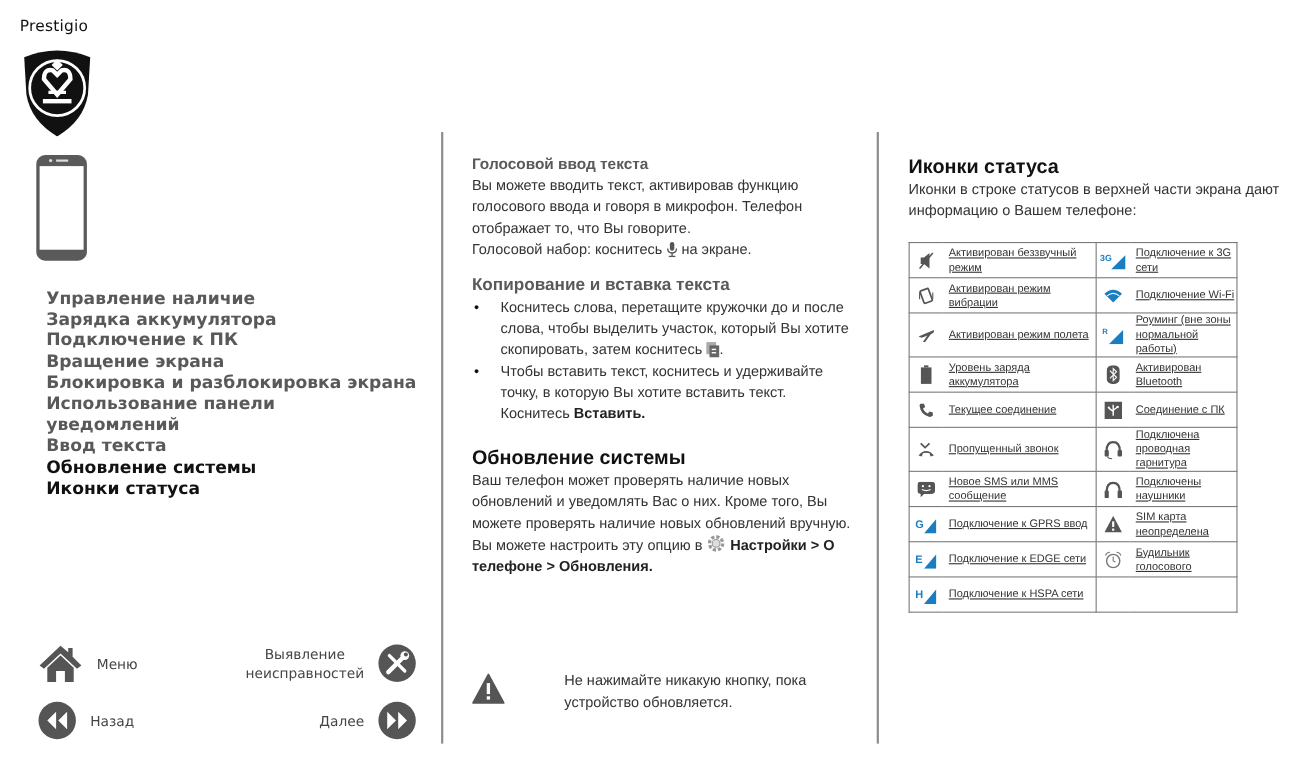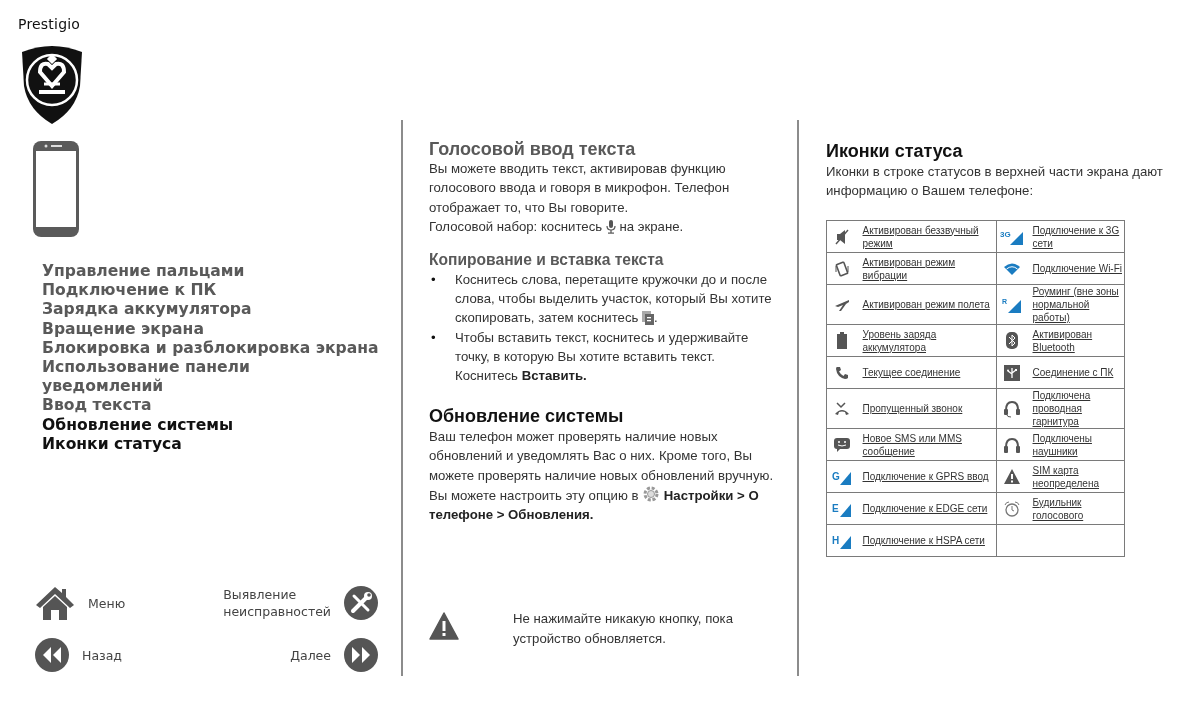--- a/index.html
+++ b/index.html
@@ -11,29 +11,29 @@
   .phone { position: absolute; left: 32px; top: 140px; width: 48px; height: 98px; }
 
   .toc { position: absolute; left: 42px; top: 262px; font-family: "DejaVu Sans", sans-serif; font-weight: bold; font-size: 15.6px; line-height: 19.2px; }
   .toc .item { color: #595959; white-space: nowrap; cursor: pointer; }
   .toc .item.current { color: #111; }
 
   .nav-btn { position: absolute; display: flex; align-items: center; gap: 12px; cursor: pointer; font-family: "DejaVu Sans", sans-serif; font-size: 12.5px; color: #444; }
   .nav-btn svg { display: block; }
   .nav-menu { left: 34px; top: 585px; }
   .nav-back { left: 34px; top: 637px; }
-  .nav-trouble { right: 810px; top: 585px; text-align: left; line-height: 17px; }
+  .nav-trouble { right: 810px; top: 585px; text-align: center; line-height: 17px; }
   .nav-next { right: 810px; top: 637px; }
 
   .divider { position: absolute; width: 2px; background: #8c8c8c; }
   .div-left { left: 401px; top: 120px; height: 556px; }
   .div-right { left: 797px; top: 120px; height: 556px; }
 
   .col2 { position: absolute; left: 429px; top: 140px; width: 350px; font-size: 13.2px; line-height: 19.2px; color: #333; }
-  .subhead-small { font-weight: bold; color: #595959; font-size: 18px; }
+  .subhead-small { font-weight: bold; color: #595959; font-size: 14px; }
   .subhead { font-weight: bold; font-size: 15.6px; color: #595959; margin-top: 10px; line-height: 20px; }
   .h-big { font-weight: bold; font-size: 18px; color: #111; line-height: 22px; margin-top: 14px; }
   .col2 ul { list-style: none; }
   .col2 li { position: relative; padding-left: 26px; }
   .col2 li::before { content: "•"; position: absolute; left: 2px; top: 0; color: #111; }
   .inline-icon { display: inline-block; vertical-align: -3px; }
   .bold { font-weight: bold; color: #222; }
 
   .warning { position: absolute; left: 429px; top: 609px; width: 350px; display: flex; gap: 54px; font-size: 13.2px; line-height: 19.5px; color: #333; }
 
@@ -61,23 +61,23 @@
   <rect x="21" y="48" width="26" height="4" fill="#fff"></rect>
 </svg>
 <svg class="phone" viewBox="0 0 48 98">
   <rect x="1" y="1" width="46" height="96" rx="8" fill="#5a5a5a"></rect>
   <rect x="4" y="11" width="40" height="76" fill="#fff"></rect>
   <circle cx="14" cy="6" r="1.5" fill="#ddd"></circle>
   <rect x="19" y="5" width="11" height="2" fill="#ddd"></rect>
 </svg>
 
 <div class="toc">
-  <div class="item">Управление пальцами</div>
+  <div class="item">Управление наличие</div>
+  <div class="item">Зарядка аккумулятора</div>
   <div class="item">Подключение к ПК</div>
-  <div class="item">Зарядка аккумулятора</div>
   <div class="item">Вращение экрана</div>
   <div class="item">Блокировка и разблокировка экрана</div>
   <div class="item">Использование панели</div>
   <div class="item">уведомлений</div>
   <div class="item">Ввод текста</div>
   <div class="item current">Обновление системы</div>
   <div class="item current">Иконки статуса</div>
 </div>
 
 <div class="nav-btn nav-menu">

